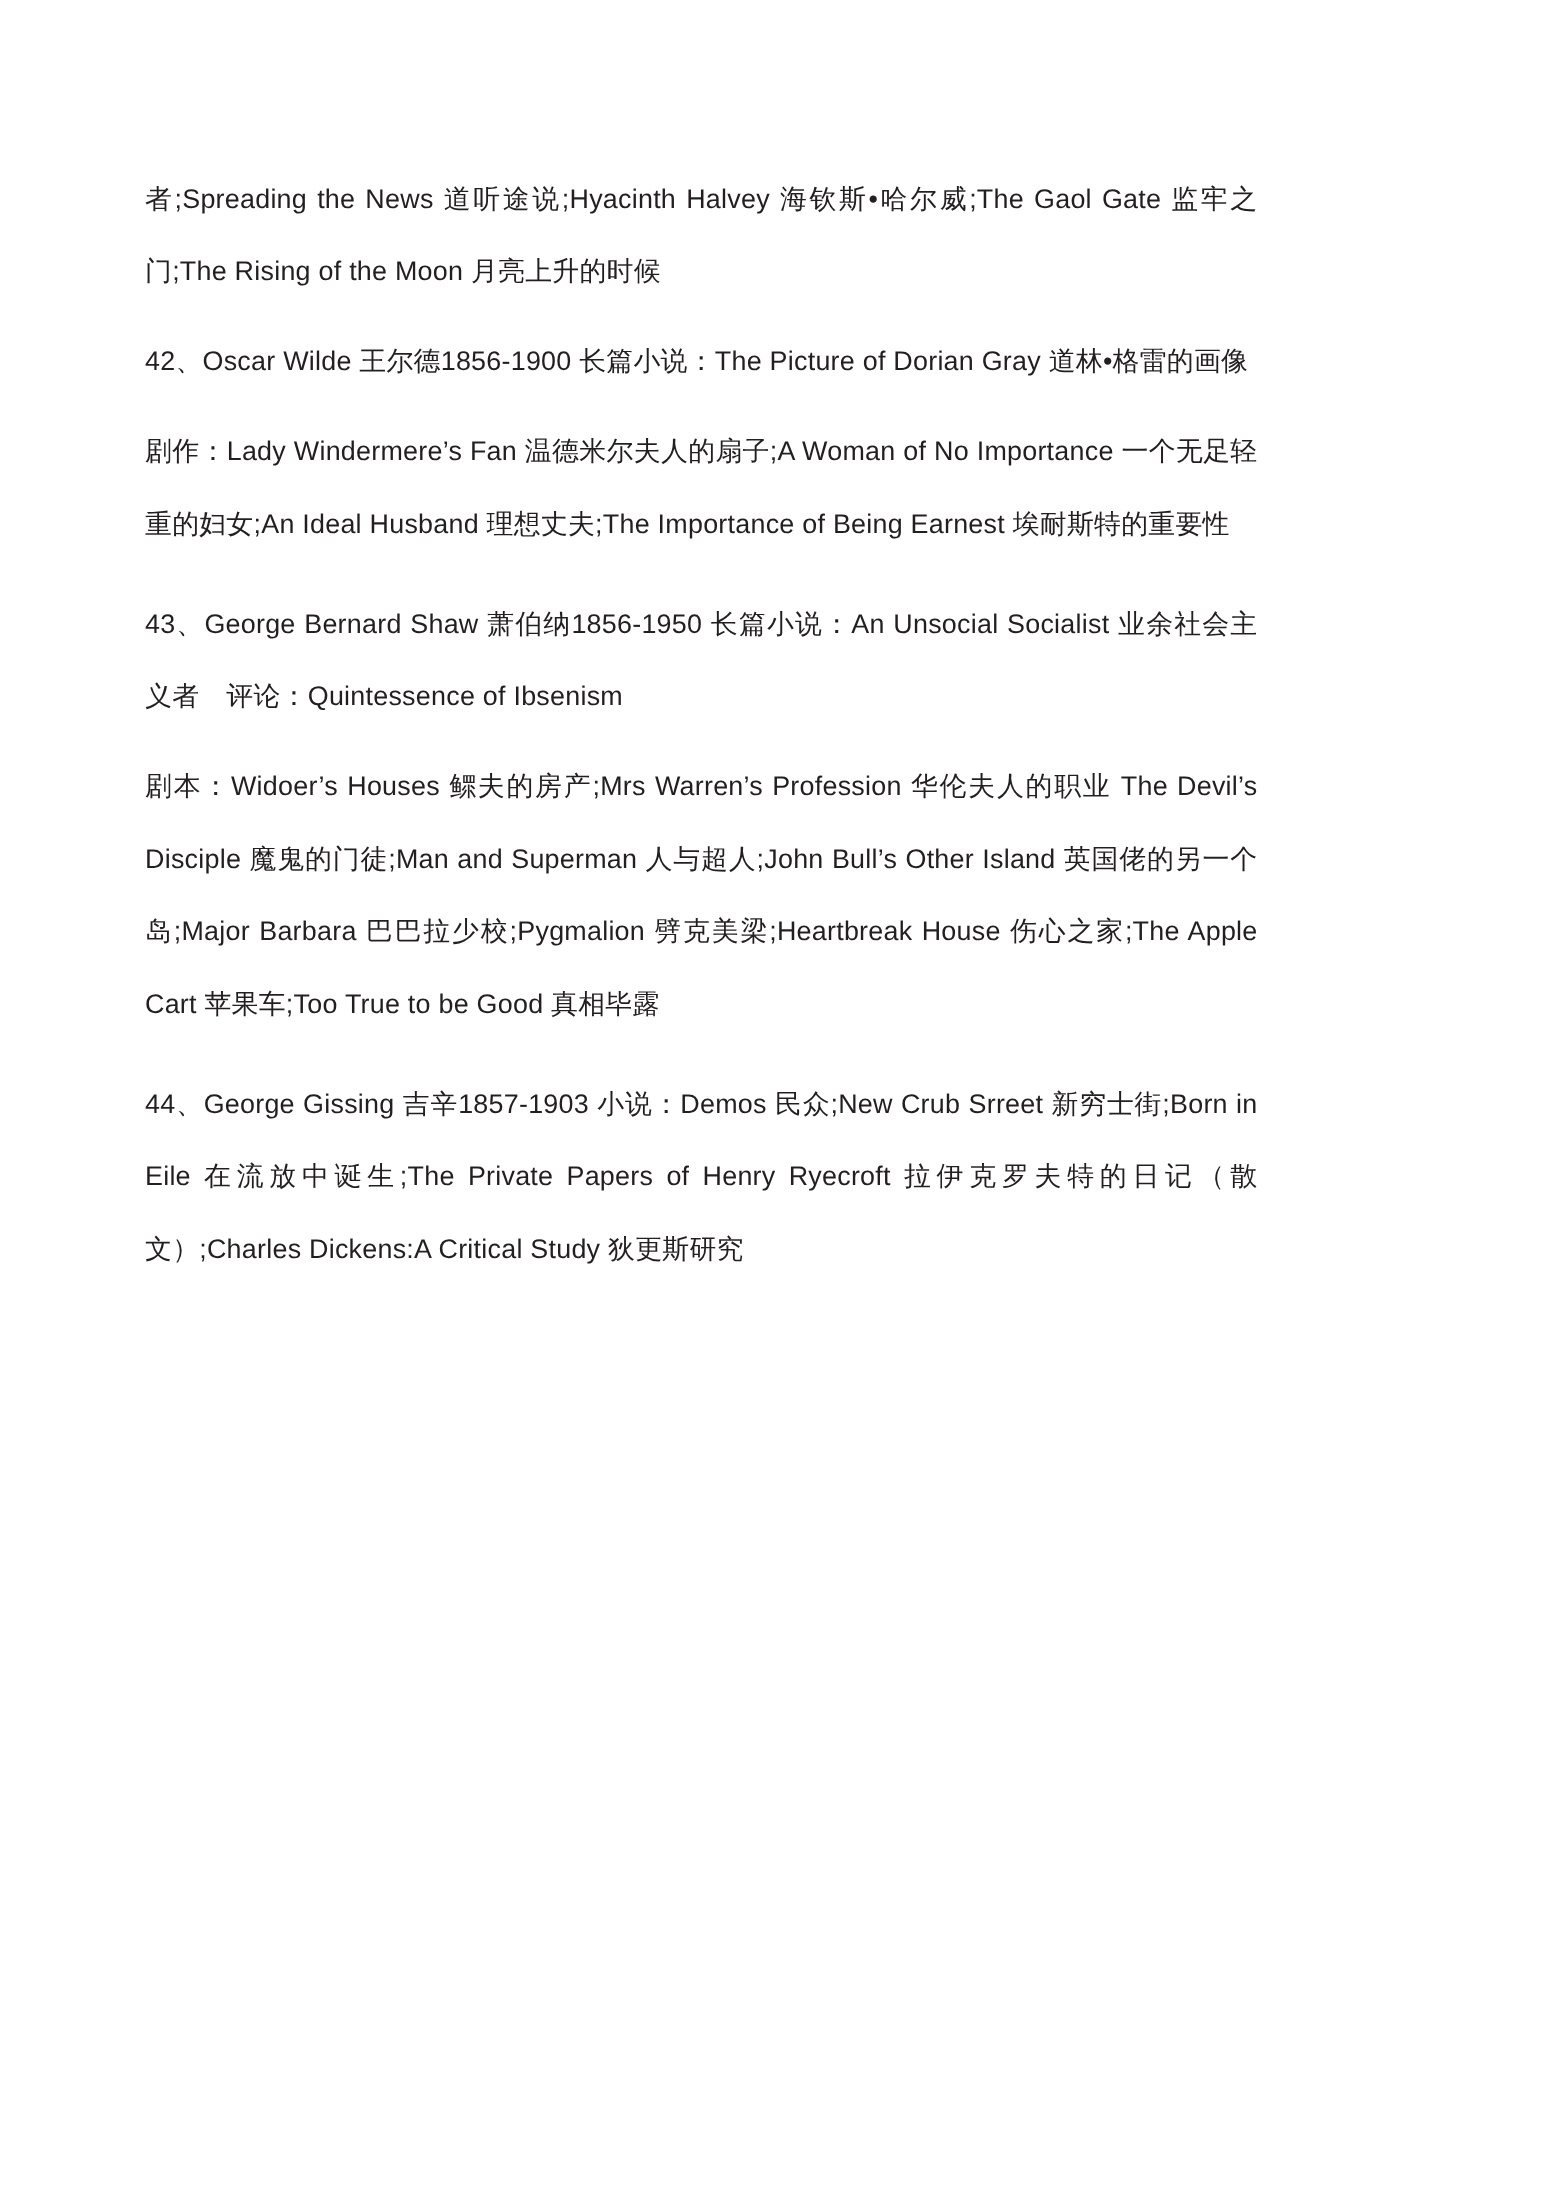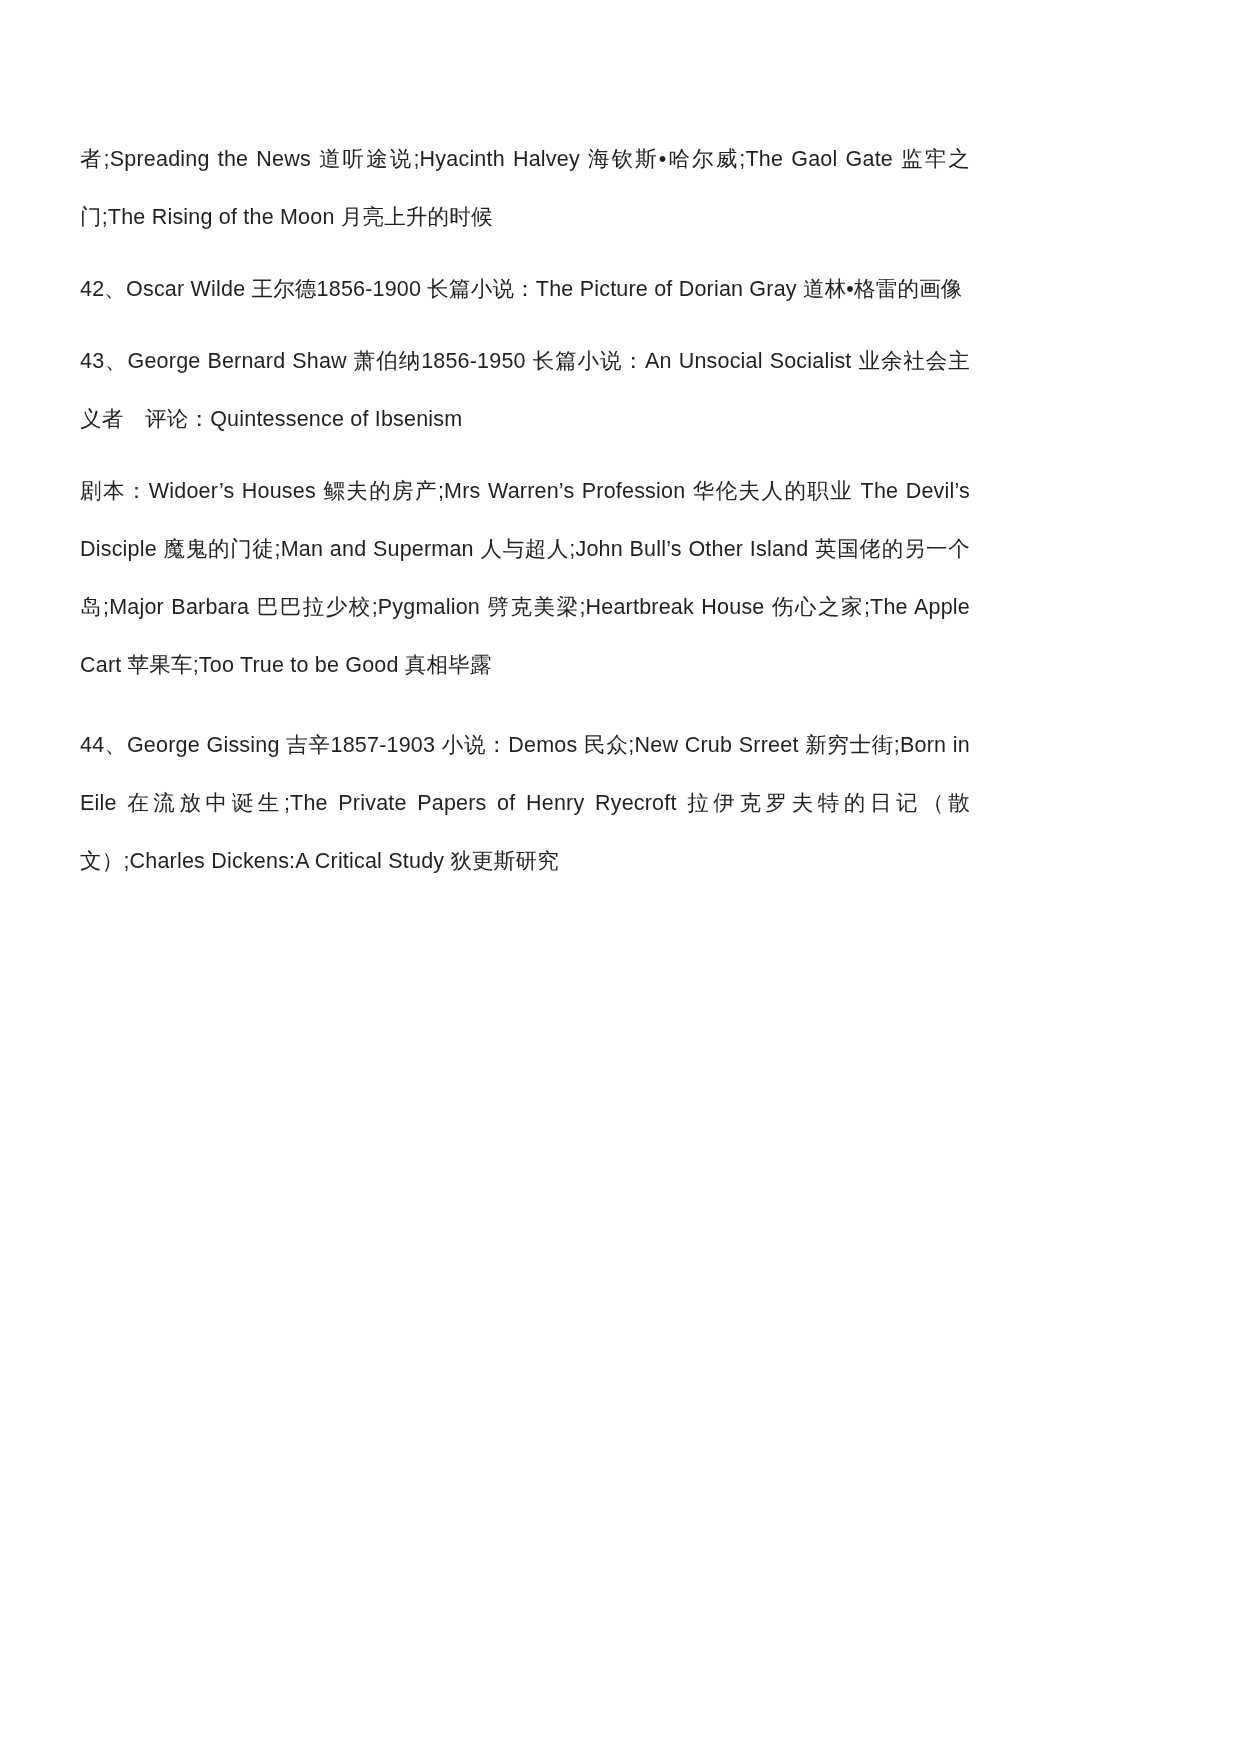--- a/index.html
+++ b/index.html
@@ -12,21 +12,21 @@
     height: 1754px;
     font-family: "Liberation Sans", sans-serif;
     color: #231f20;
     -webkit-font-smoothing: antialiased;
   }
   .page {
     position: relative;
     width: 1241px;
     height: 1754px;
     box-sizing: border-box;
-    padding: 130px 108px 60px 80px;
+    padding: 130px 108px 60px 116px;
     background: #ffffff;
   }
   .doc-body {
     width: 890px;
   }
   .para {
     font-size: 21.5px;
     line-height: 58px;
     letter-spacing: 0.2px;
     margin: 0 0 14px 0;
@@ -42,17 +42,18 @@
     margin-bottom: 22px;
   }
 </style>
 </head>
 <body>
 
 <div class="page">
   <div class="doc-body">
     <p class="para">者;Spreading the News 道听途说;Hyacinth Halvey 海钦斯•哈尔威;The Gaol Gate 监牢之门;The Rising of the Moon 月亮上升的时候</p>
     <p class="para">42、Oscar Wilde 王尔德1856-1900 长篇小说：The Picture of Dorian Gray 道林•格雷的画像</p>
+    <p class="para gap-large">剧作：Lady Windermere’s Fan 温德米尔夫人的扇子;A Woman of No Importance 一个无足轻重的妇女;An Ideal Husband 理想丈夫;The Importance of Being Earnest 埃耐斯特的重要性</p>
     <p class="para">43、George Bernard Shaw 萧伯纳1856-1950 长篇小说：An Unsocial Socialist 业余社会主义者　评论：Quintessence of Ibsenism</p>
     <p class="para gap-large">剧本：Widoer’s Houses 鳏夫的房产;Mrs Warren’s Profession 华伦夫人的职业 The Devil’s Disciple 魔鬼的门徒;Man and Superman 人与超人;John Bull’s Other Island 英国佬的另一个岛;Major Barbara 巴巴拉少校;Pygmalion 劈克美梁;Heartbreak House 伤心之家;The Apple Cart 苹果车;Too True to be Good 真相毕露</p>
     <p class="para gap-large">44、George Gissing 吉辛1857-1903  小说：Demos 民众;New Crub Srreet 新穷士街;Born in Eile 在流放中诞生;The Private Papers of Henry Ryecroft 拉伊克罗夫特的日记（散文）;Charles Dickens:A Critical Study 狄更斯研究</p>
   </div>
 </div>
 
 </body></html>

